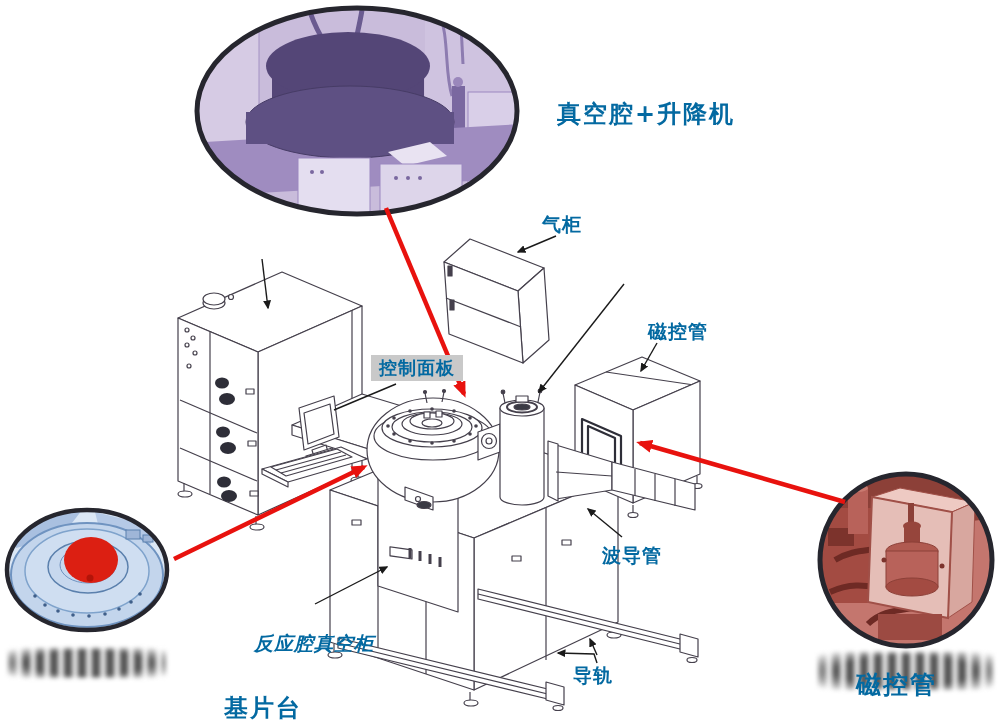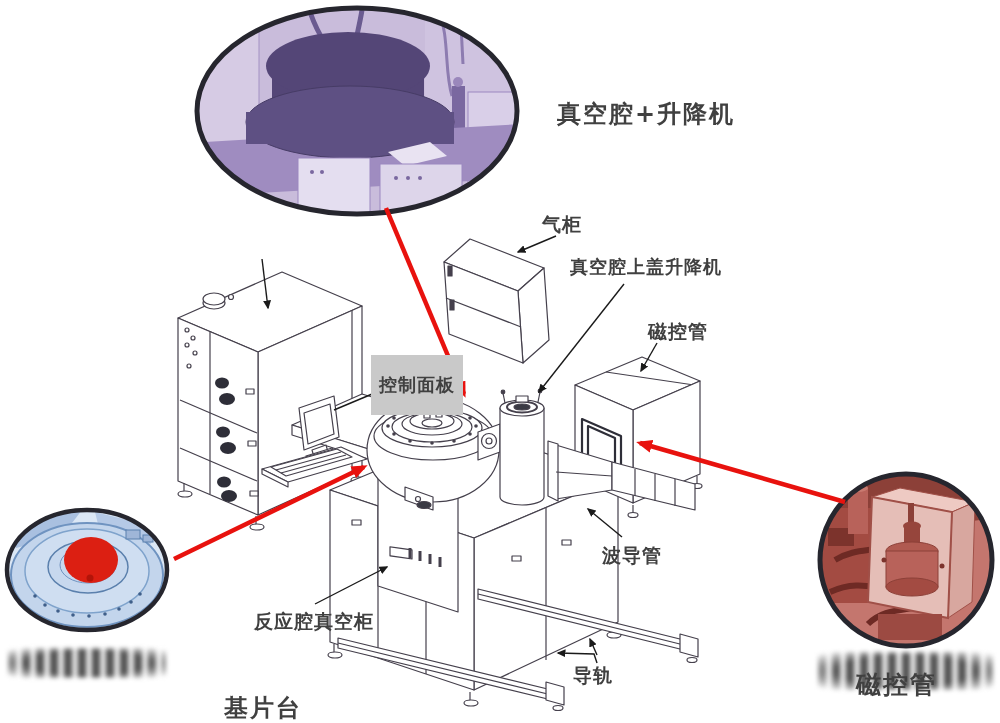--- a/index.html
+++ b/index.html
@@ -1,23 +1,23 @@
 <!DOCTYPE html>
 <html><head>
 <meta charset="utf-8">
 <style>
   html,body{margin:0;padding:0;background:#fff;}
   #stage{position:relative;width:1000px;height:723px;background:#ffffff;overflow:hidden;
          font-family:"DejaVu Sans","Liberation Sans",sans-serif;}
   svg{position:absolute;left:0;top:0;}
-  .lbl{position:absolute;font-weight:bold;color:#404040;white-space:nowrap;
+  .lbl{position:absolute;font-weight:bold;color:#0369a1;white-space:nowrap;
        letter-spacing:1px;line-height:1.1;}
   .lbl-std{font-size:19px;}
   .lbl-big{font-size:24px;letter-spacing:2px;}
-  .lbl-panel{font-size:18px;background:#c9c9c9;padding:20px 8px;}
+  .lbl-panel{font-size:18px;background:#c9c9c9;padding:3px 8px;}
   .lbl-photo-mag{font-size:25px;letter-spacing:2px;z-index:6;}
   .wm{position:absolute;filter:blur(2.3px);opacity:.75;z-index:5;}
   .wm-bars{width:100%;height:100%;
      background:
        radial-gradient(ellipse at center, rgba(255,255,255,0) 55%, #ffffff 95%),
        repeating-linear-gradient(90deg,#1a1a1a 0 8px, rgba(90,90,90,.25) 8px 14px);}
 </style>
 </head>
 <body>
 
@@ -318,25 +318,24 @@
 
   <g stroke="#e8120e" stroke-width="4.5" fill="none">
     <line x1="386" y1="208" x2="464" y2="394" marker-end="url(#rhead)"></line>
     <line x1="174" y1="559" x2="364" y2="467" marker-end="url(#rhead)"></line>
     <line x1="845" y1="502" x2="640" y2="443" marker-end="url(#rhead)"></line>
   </g>
 </svg>
 
   <div class="lbl lbl-big" style="left:557px;top:101px;">真空腔+升降机</div>
   <div class="lbl lbl-std" style="left:542px;top:214px;">气柜</div>
-  <div class="lbl lbl-std" style="left:570px;top:257px;font-size:18px;">真空腔上盖升降机</div>
   <div class="lbl lbl-std" style="left:648px;top:321px;">磁控管</div>
   <div class="lbl lbl-panel" style="left:371px;top:355px;">控制面板</div>
   <div class="lbl lbl-std" style="left:602px;top:545px;">波导管</div>
-  <div class="lbl lbl-std" style="left:254px;top:611px;">反应腔真空柜</div>
+  <div class="lbl lbl-std" style="left:254px;top:633px;font-style:italic;">反应腔真空柜</div>
   <div class="lbl lbl-std" style="left:573px;top:665px;">导轨</div>
   <div class="lbl lbl-big" style="left:224px;top:695px;">基片台</div>
   <div class="lbl lbl-photo-mag" style="left:856px;top:671px;">磁控管</div>
 
   <div class="wm" style="left:8px;top:648px;width:158px;height:30px;">
     <div class="wm-bars"></div>
   </div>
   <div class="wm" style="left:818px;top:652px;width:175px;height:38px;">
     <div class="wm-bars"></div>
   </div>

